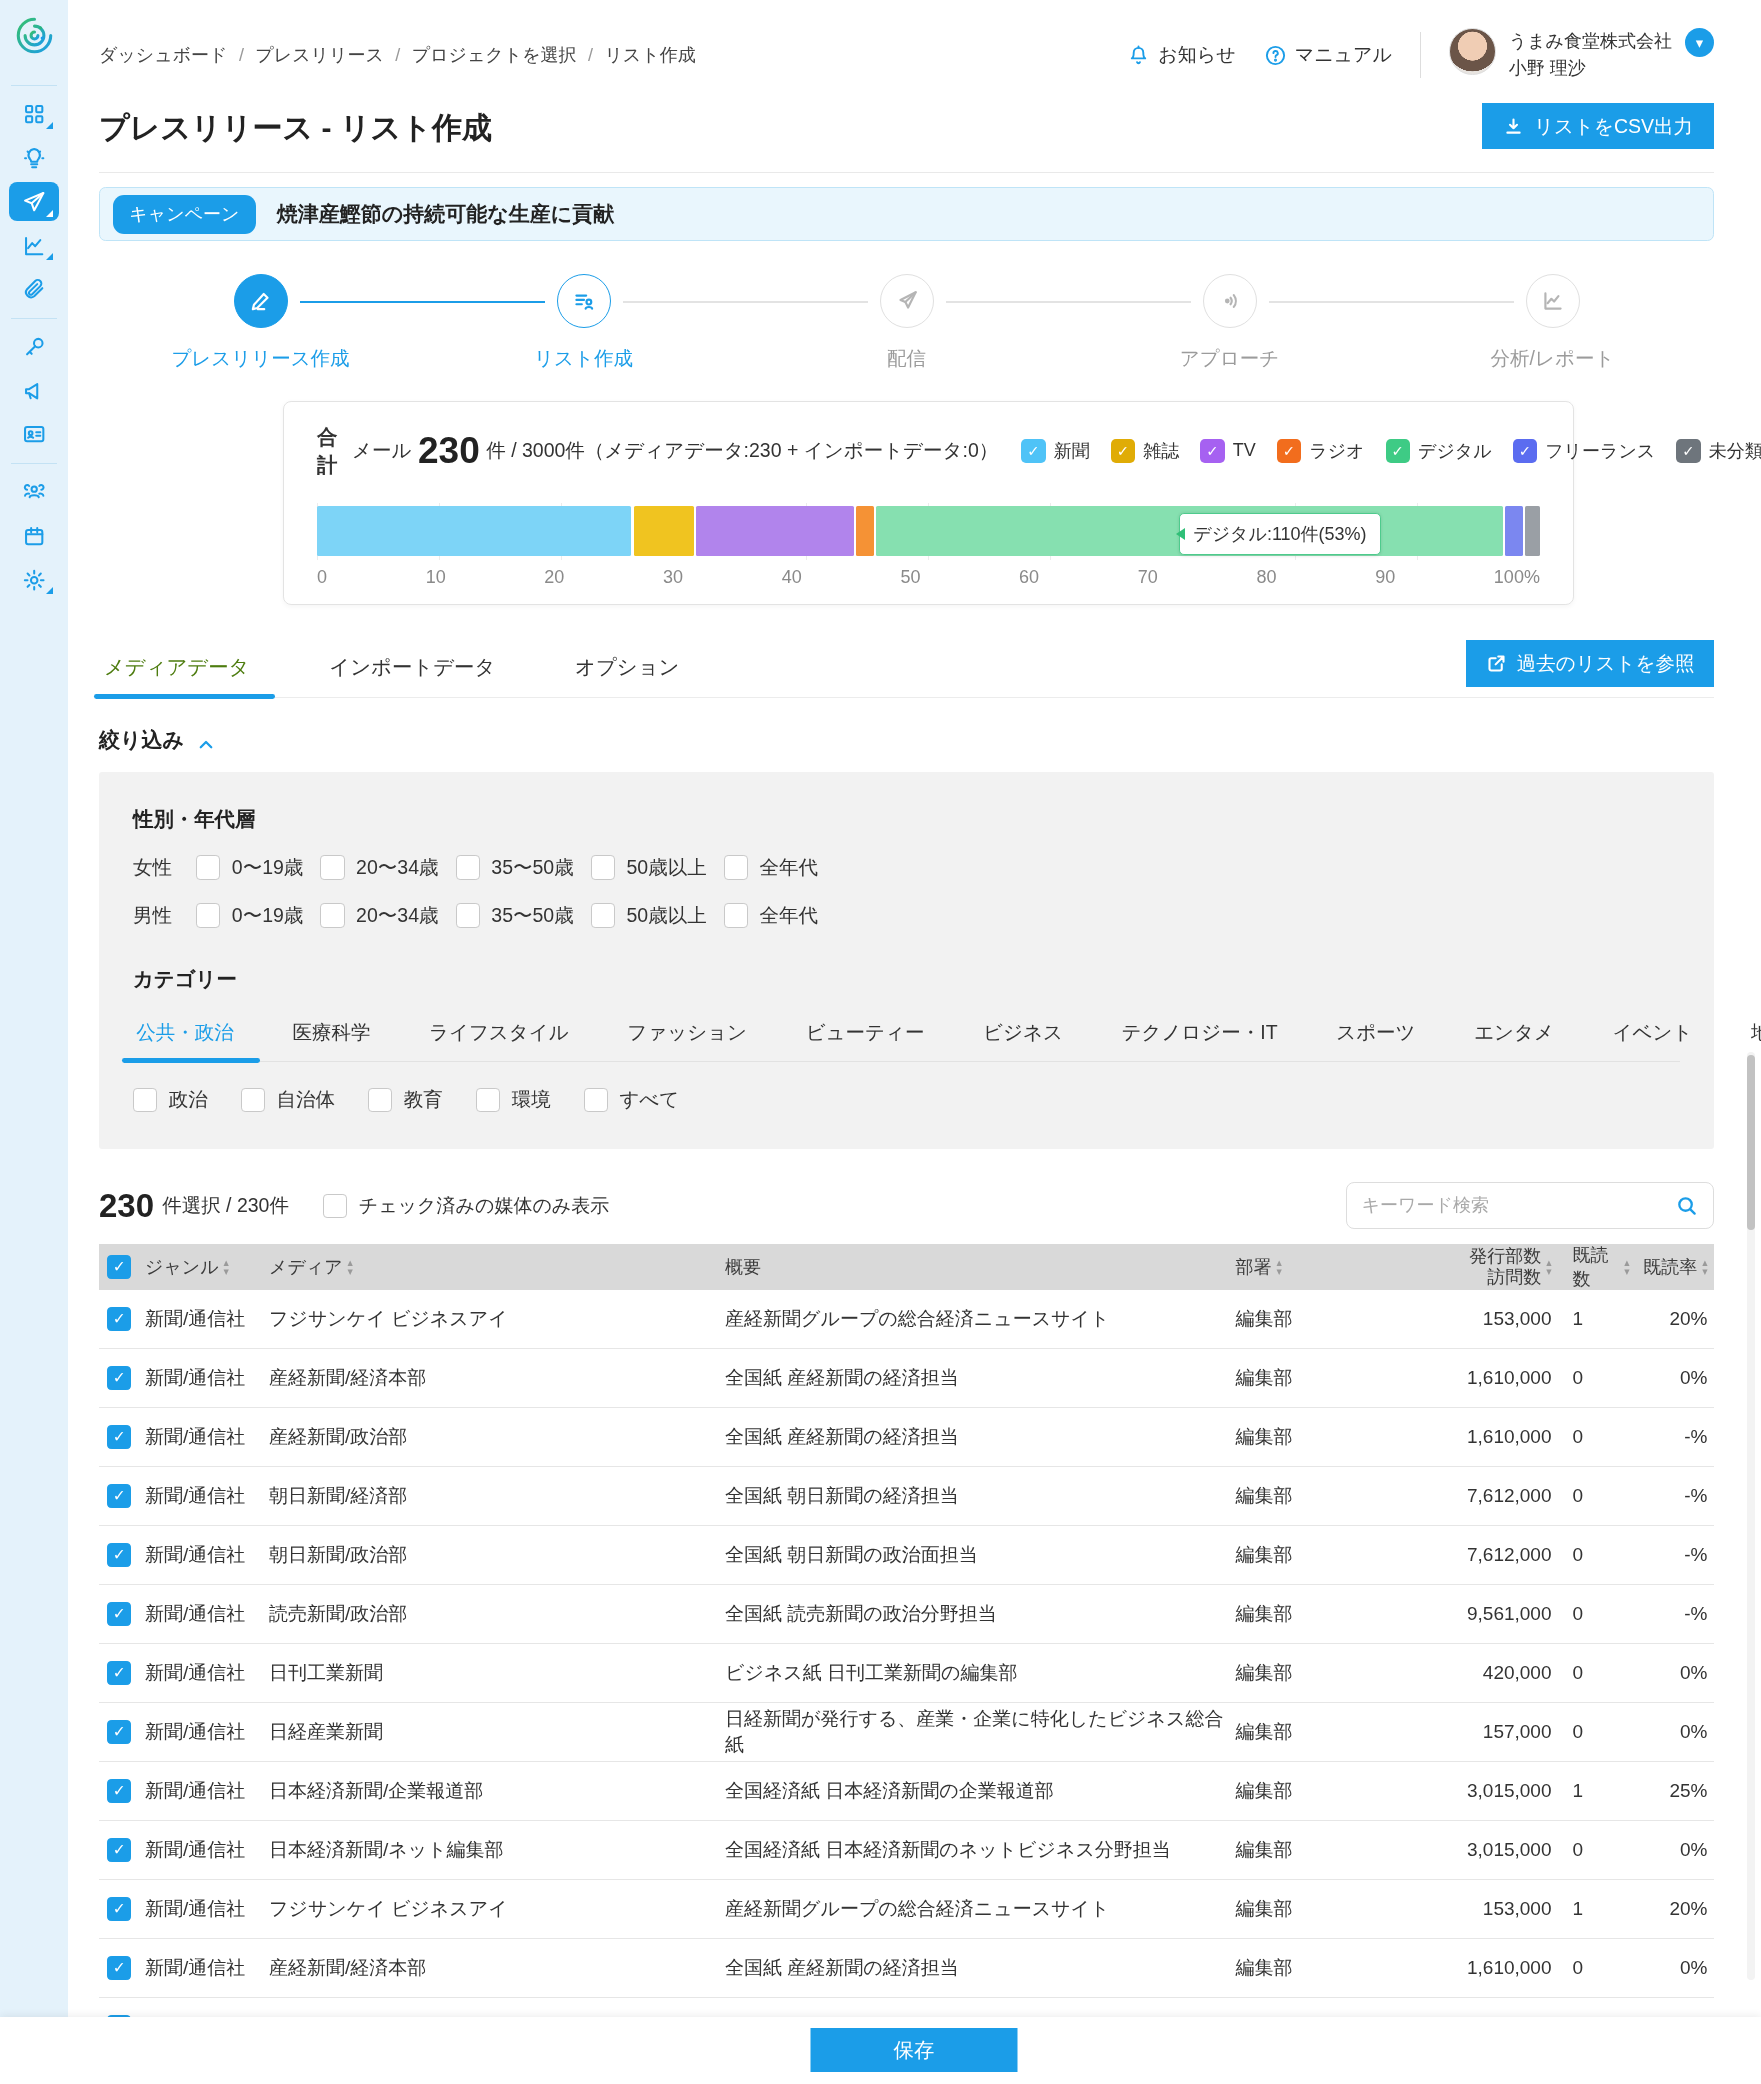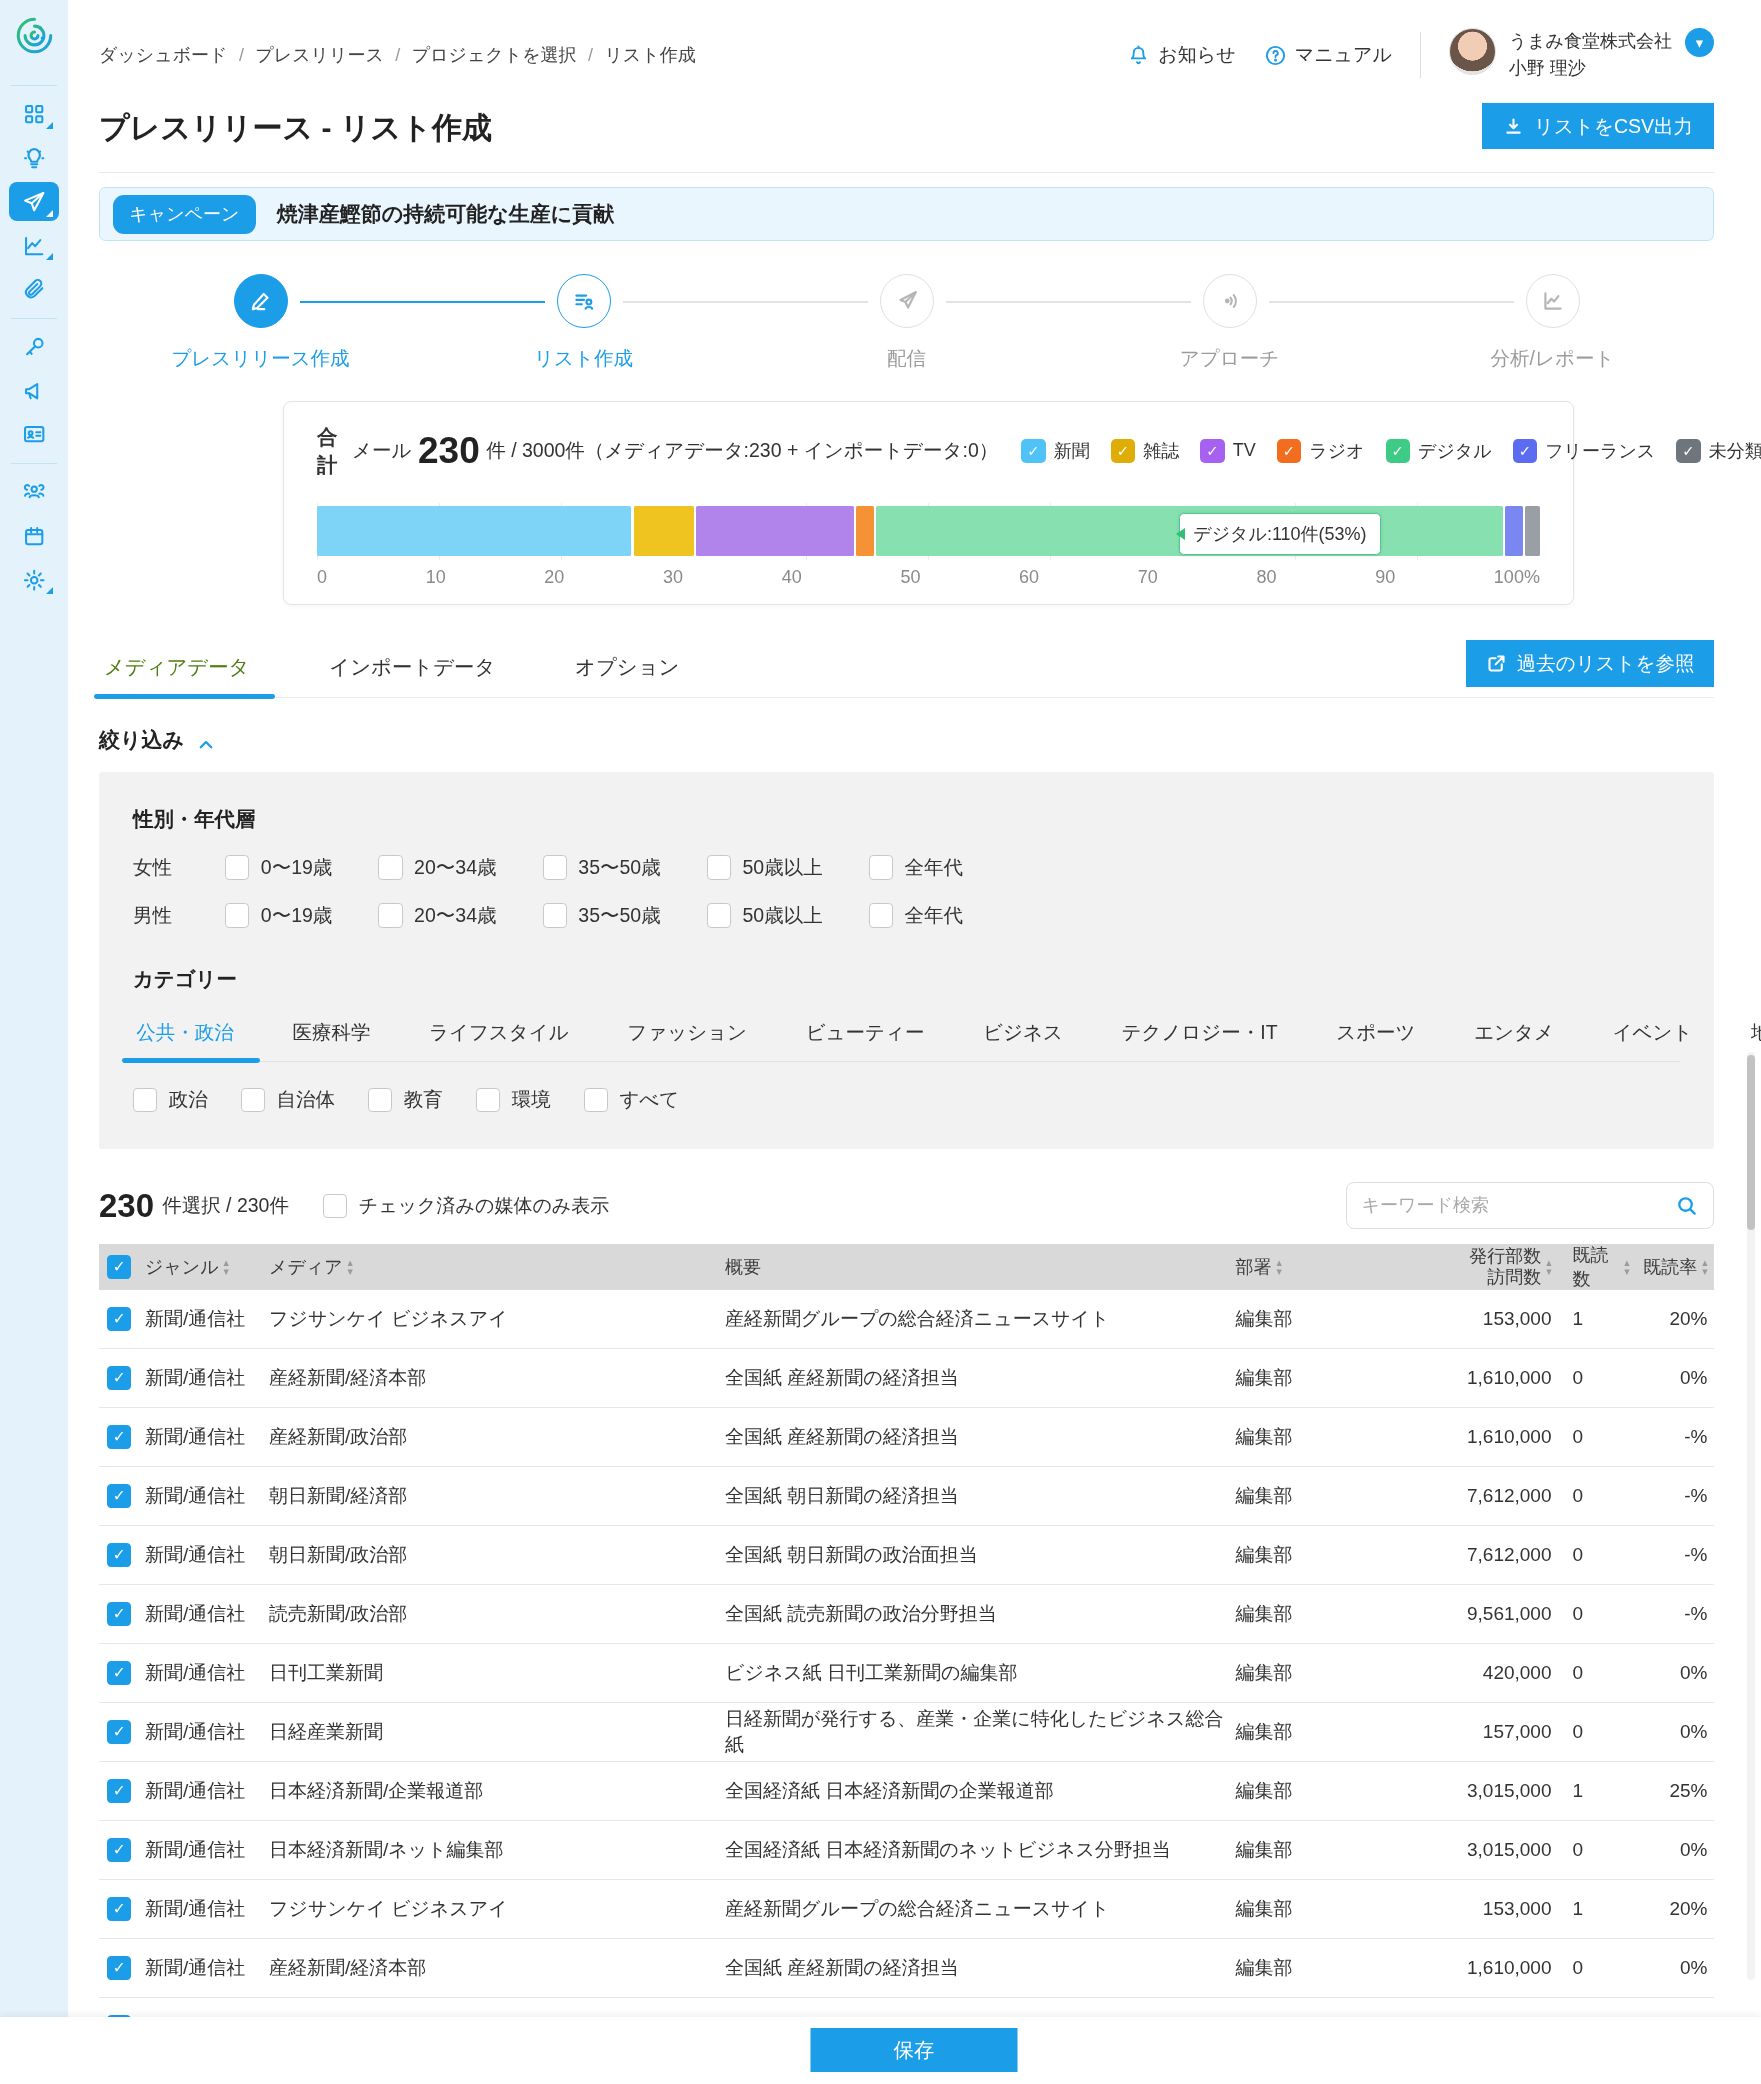--- a/index.html
+++ b/index.html
@@ -86,21 +86,21 @@
 .tab.active{color:#4d7c0f}
 .tab.active::after{content:"";position:absolute;left:-4.9px;right:-21px;bottom:-1.6px;height:4.9px;background:#1b9de8;border-radius:2.4px}
 .past-btn{position:absolute;right:0;bottom:9.8px;height:47px;padding:0 19.5px}
 
 
 .filter-head{display:flex;align-items:flex-end;gap:13px;margin-top:28px}
 .filter-title{font-size:21px;font-weight:bold;color:#222}
 .chevron-up{width:18px;height:18px;stroke:#1b9de8;fill:none;stroke-width:3;stroke-linecap:round;stroke-linejoin:round}
 .filter-panel{margin-top:18px;background:#f2f2f2;border-radius:3.3px;padding:33px 34px 36px}
 .f-sec-title{font-size:20.4px;font-weight:bold;color:#222}
-.f-row{display:flex;align-items:center;gap:46px;margin-top:21px;font-size:19.5px;color:#333}
+.f-row{display:flex;align-items:center;gap:17px;margin-top:21px;font-size:19.5px;color:#333}
 .f-row .row-label{width:46px}
 .cb-item{display:flex;align-items:center;gap:11.4px;cursor:pointer}
 .cb{width:24.4px;height:24.4px;border:0.8px solid #c9c9c9;border-radius:4.1px;background:#fff;flex:0 0 auto;display:flex;align-items:center;justify-content:center;color:#fff;font-size:15.5px}
 .cb.on{background:#1b9de8;border-color:#1b9de8}
 .cat-title{margin-top:36px}
 .cat-tabs{display:flex;border-bottom:1.6px solid #e2e2e2;margin-top:16.3px}
 .cat-tab{font-size:19.5px;color:#333;padding:9.8px 3.3px 14.7px;margin-right:52px;position:relative;cursor:pointer;white-space:nowrap}
 .cat-tab.active{color:#1b9de8}
 .cat-tab.active::after{content:"";position:absolute;left:-11.4px;right:-23px;bottom:-1.6px;height:4.9px;background:#1b9de8;border-radius:2.4px}
 .cat-opts{display:flex;gap:33px;margin-top:24.4px;font-size:19.5px;color:#333}

